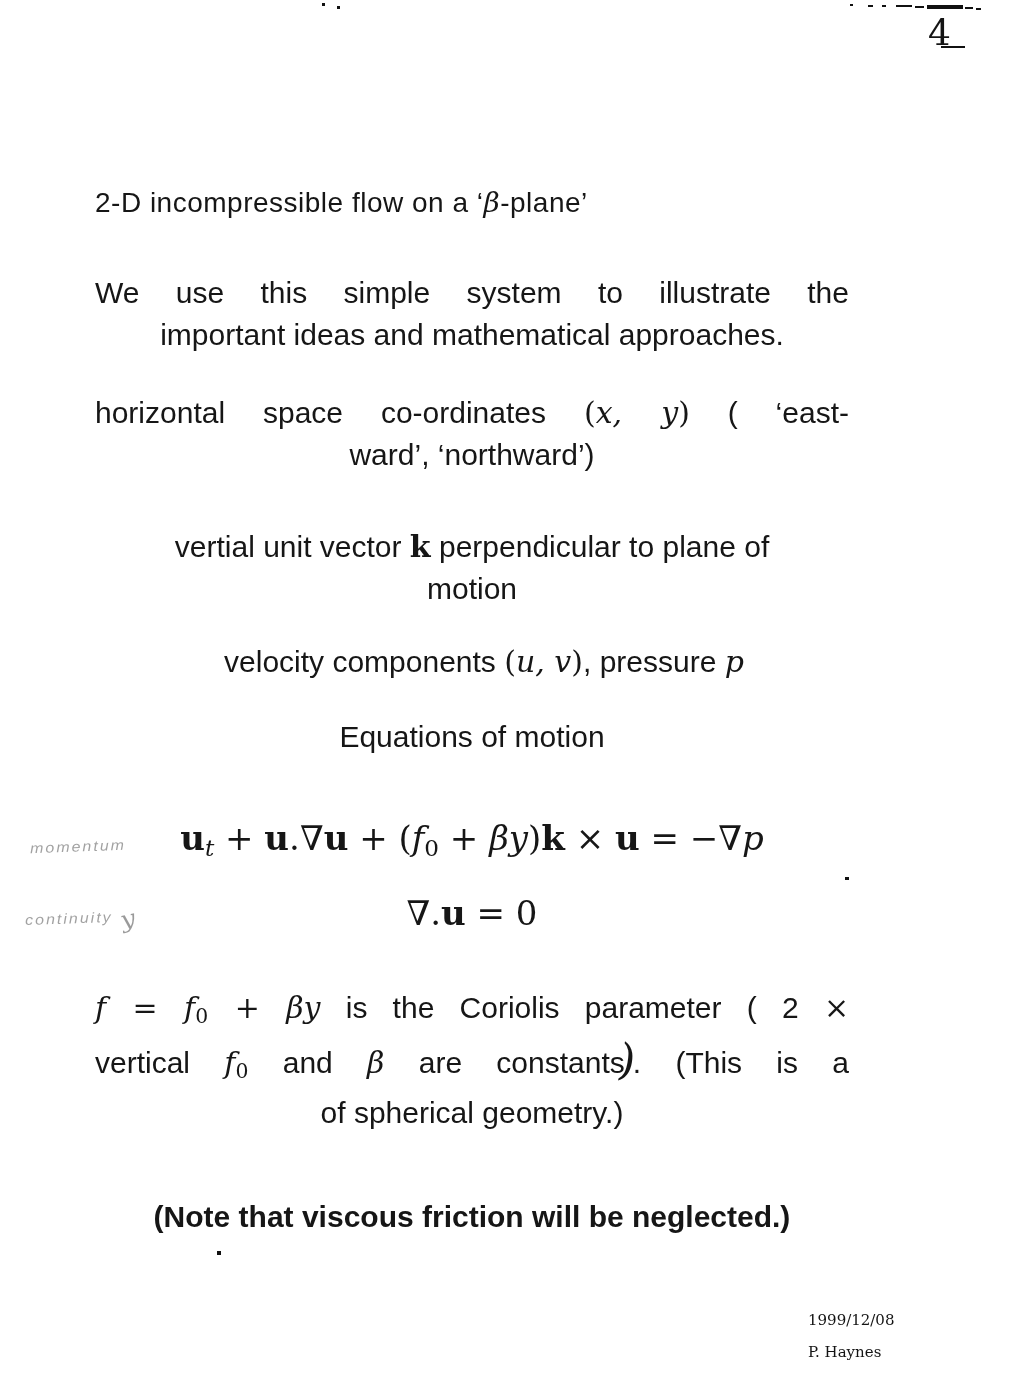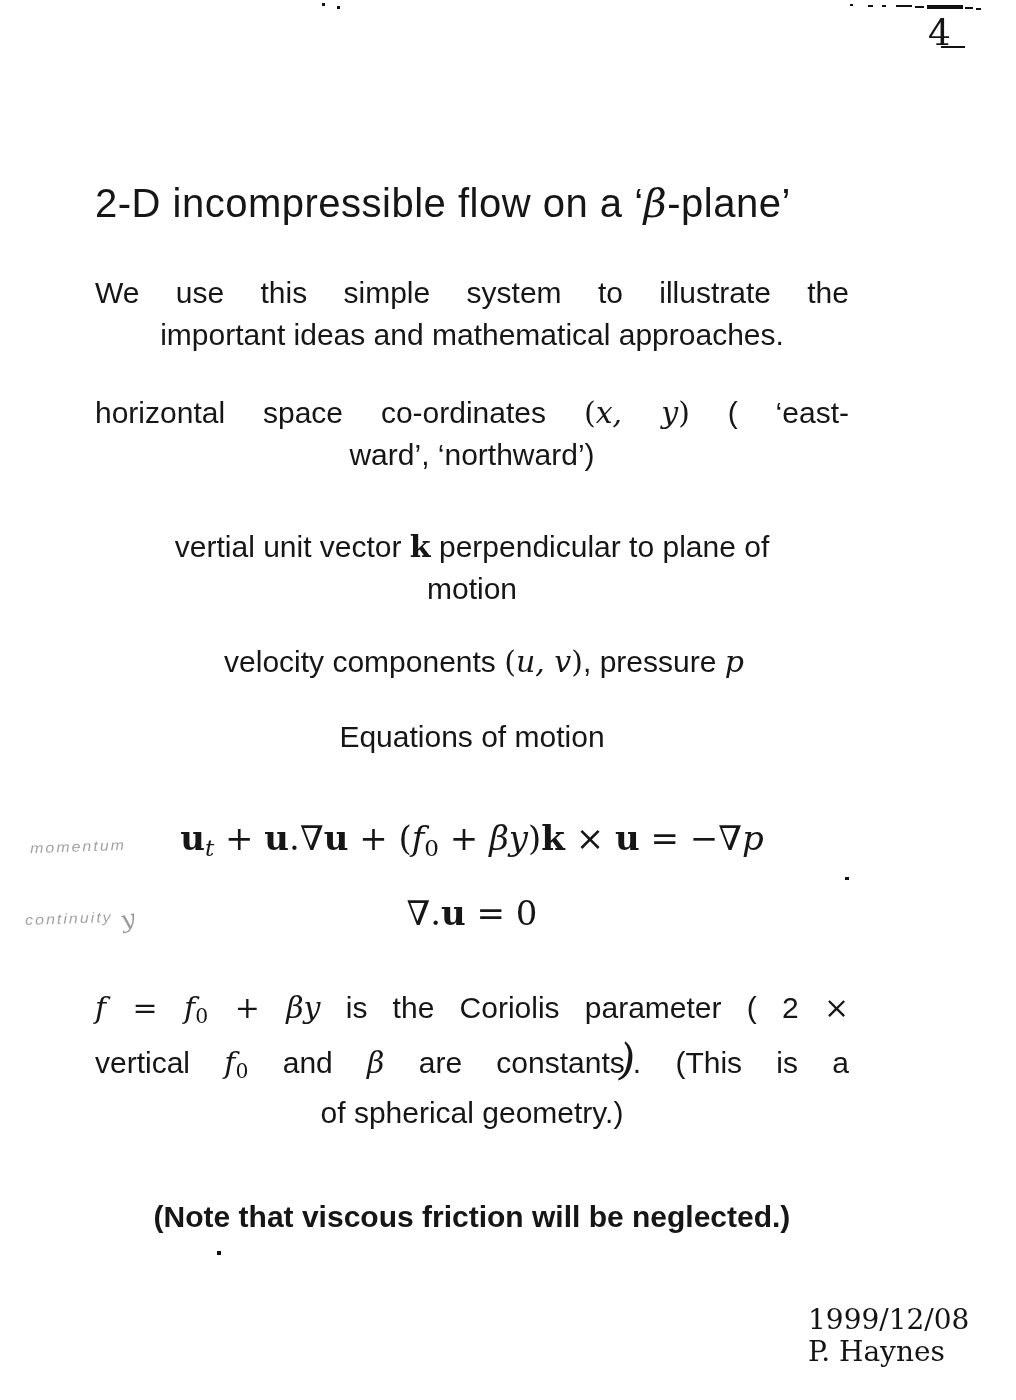--- a/index.html
+++ b/index.html
@@ -3,21 +3,21 @@
 <meta charset="utf-8">
 <style>
   html,body{margin:0;padding:0;background:#e8e8e8;}
   #page{
     position:relative;width:1016px;height:1400px;background:#ffffff;
     overflow:hidden;color:#161616;
     font-family:"Liberation Sans",sans-serif;
   }
   
   .block{position:absolute;left:95px;width:754px;}
-  .title{font-size:40px;line-height:46px;letter-spacing:.5px;}
+  .title{font-size:28px;line-height:46px;letter-spacing:.5px;}
   .body-line{
     font-size:30px;line-height:42px;white-space:nowrap;
     text-align:center;
   }
   .body-line.jl{white-space:normal;text-align:justify;text-align-last:justify;}
   
   .mr{font-family:"DejaVu Serif",serif;}
   .mi{font-family:"DejaVu Serif",serif;font-style:italic;}
   .mb{font-family:"DejaVu Serif",serif;font-weight:bold;}
   .msub{font-family:"DejaVu Serif",serif;font-size:68%;vertical-align:-0.25em;}
@@ -42,21 +42,21 @@
     transform:rotate(-12deg) translateY(6px);margin-left:6px;
     font-family:"DejaVu Serif",serif;font-style:italic;
   }
   
   .page-number{
     position:absolute;left:928px;top:12px;
     font-family:"DejaVu Serif",serif;font-size:36px;color:#141414;
   }
   .footer{
     position:absolute;left:808px;top:1304px;
-    font-family:"DejaVu Serif",serif;font-size:28px;line-height:32px;color:#141414;
+    font-family:"DejaVu Serif",serif;font-size:15px;line-height:32px;color:#141414;
   }
   
   .mark{position:absolute;background:#111;}
 </style>
 </head>
 <body>
 
 <div id="page">
 
   <div class="page-number">4</div>

